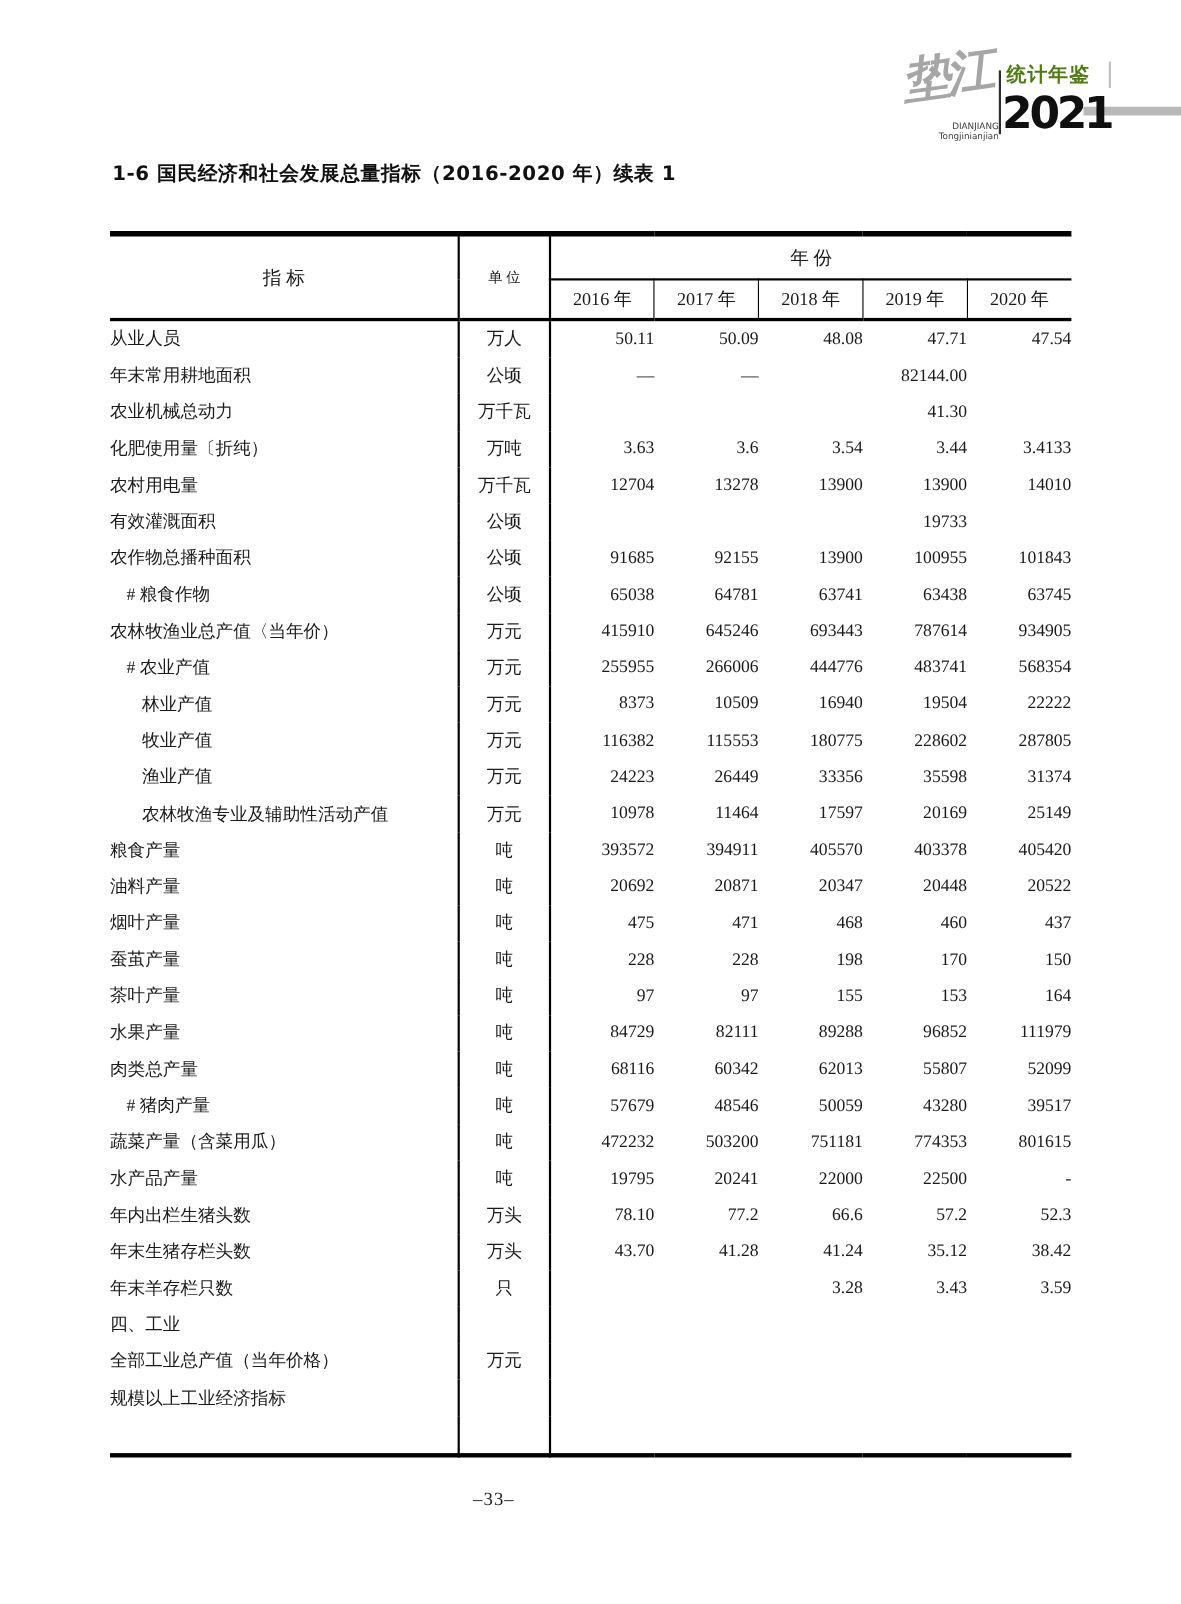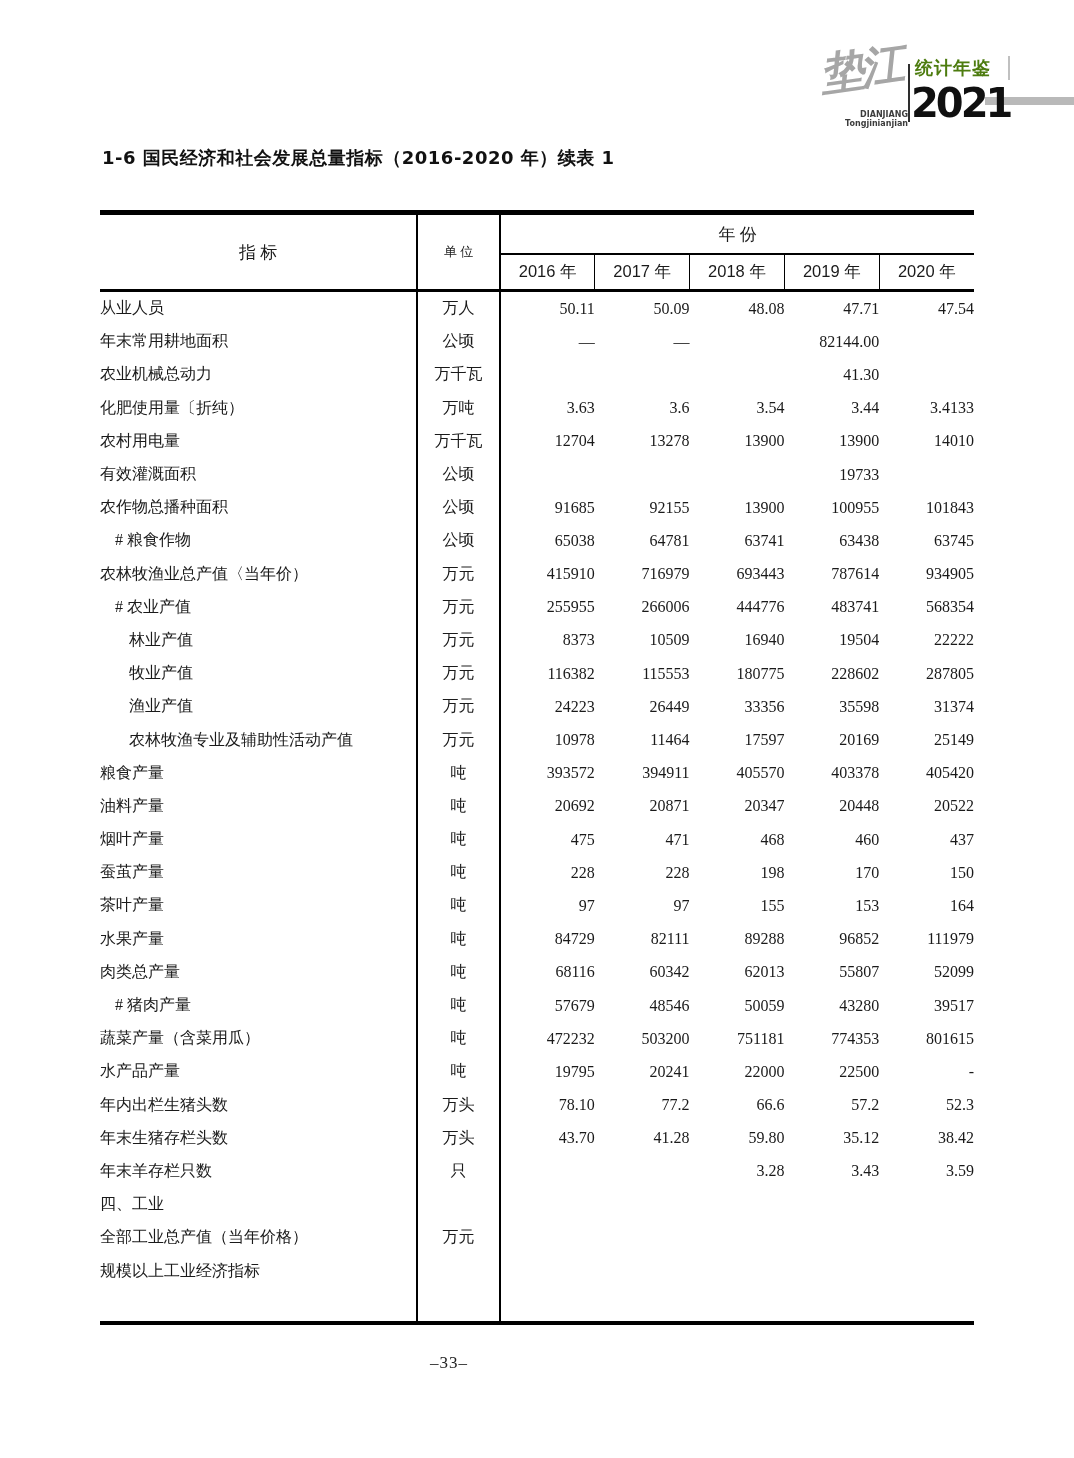--- a/index.html
+++ b/index.html
@@ -10,21 +10,21 @@
 
   
   .brand { position:absolute; left:818px; top:50px; width:256px; height:90px; }
   .brand-calligraphy {
     position:absolute; left:2px; top:-4px; width:96px; font-size:44px; line-height:1;
     color:#a6a6a6; font-weight:bold; font-style:italic; letter-spacing:-4px;
     transform:rotate(-8deg); font-family:"DejaVu Serif",serif;
   }
   .brand-roman {
     position:absolute; left:14px; top:60px; width:76px; text-align:right;
-    font-family:"DejaVu Sans","Liberation Sans",sans-serif; font-weight:bold;
+    font-family:"DejaVu Sans","Liberation Sans",sans-serif; font-weight:normal;
     color:#3c3c3c; font-size:8px; line-height:9px;
   }
   .brand-divider { position:absolute; left:90px; top:14px; width:2px; height:58px; background:#2e2e2e; }
   .brand-yearbook {
     position:absolute; left:97px; top:6px; font-family:"DejaVu Sans","Liberation Sans",sans-serif;
     font-weight:bold; font-size:18px; letter-spacing:1px; color:#4d7c0f;
     padding-right:17px; border-right:2px solid #c0c0c0;
   }
   .brand-year {
     position:absolute; left:93px; top:33px; font-family:"DejaVu Sans","Liberation Sans",sans-serif;
@@ -48,21 +48,21 @@
   .stat-table th { font-weight:normal; padding:0;margin-left:20px; }
   .stat-table td { padding:0; }
   .col-ind  { width:317px; }
   .col-unit { width:83px; }
 
   .th-ind  { border-right:2px solid #000; border-bottom:3px solid #000; font-size:17px; text-align:center; }
   .th-unit { border-right:2px solid #000; border-bottom:3px solid #000; font-size:13px; text-align:center; }
   .th-group { height:38px; border-bottom:2px solid #000; font-size:17px; text-align:center; }
   .th-year  {
     height:34px; border-bottom:3px solid #000; border-right:1.6px solid #000;
-    font-family:Liberation Sans, sans-serif; font-size:16.5px; text-align:center;
+    font-family:Liberation Serif, serif; font-size:16.5px; text-align:center;
   }
   .th-year:last-child { border-right:none; }
 
   .stat-table tbody td { height:33.2px; font-size:16px; vertical-align:middle; }
   .c-label { font-size:16.5px; border-right:2px solid #000; padding-left:5px; text-align:left; }
   .c-label.indent-1 { padding-left:15px; }
   .c-label.indent-2 { padding-left:29px; }
   .c-unit  { text-align:center; border-right:2px solid #000; font-size:16.5px; }
   .c-val   { text-align:right; padding-right:16px; }
   .spacer-row td { height:24px; }
@@ -186,21 +186,21 @@
           <td class="c-val">65038</td>
           <td class="c-val">64781</td>
           <td class="c-val">63741</td>
           <td class="c-val">63438</td>
           <td class="c-val">63745</td>
         </tr>
         <tr>
           <td class="c-label indent-0">农林牧渔业总产值〈当年价）</td>
           <td class="c-unit">万元</td>
           <td class="c-val">415910</td>
-          <td class="c-val">716979</td>
+          <td class="c-val">645246</td>
           <td class="c-val">693443</td>
           <td class="c-val">787614</td>
           <td class="c-val">934905</td>
         </tr>
         <tr>
           <td class="c-label indent-1"># 农业产值</td>
           <td class="c-unit">万元</td>
           <td class="c-val">255955</td>
           <td class="c-val">266006</td>
           <td class="c-val">444776</td>
@@ -340,21 +340,21 @@
           <td class="c-val">77.2</td>
           <td class="c-val">66.6</td>
           <td class="c-val">57.2</td>
           <td class="c-val">52.3</td>
         </tr>
         <tr>
           <td class="c-label indent-0">年末生猪存栏头数</td>
           <td class="c-unit">万头</td>
           <td class="c-val">43.70</td>
           <td class="c-val">41.28</td>
-          <td class="c-val">59.80</td>
+          <td class="c-val">41.24</td>
           <td class="c-val">35.12</td>
           <td class="c-val">38.42</td>
         </tr>
         <tr>
           <td class="c-label indent-0">年末羊存栏只数</td>
           <td class="c-unit">只</td>
           <td class="c-val"></td>
           <td class="c-val"></td>
           <td class="c-val">3.28</td>
           <td class="c-val">3.43</td>

